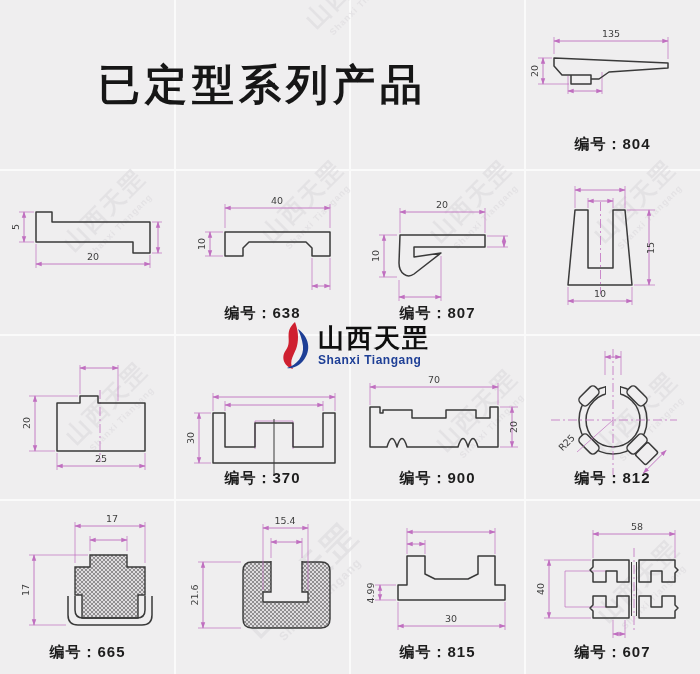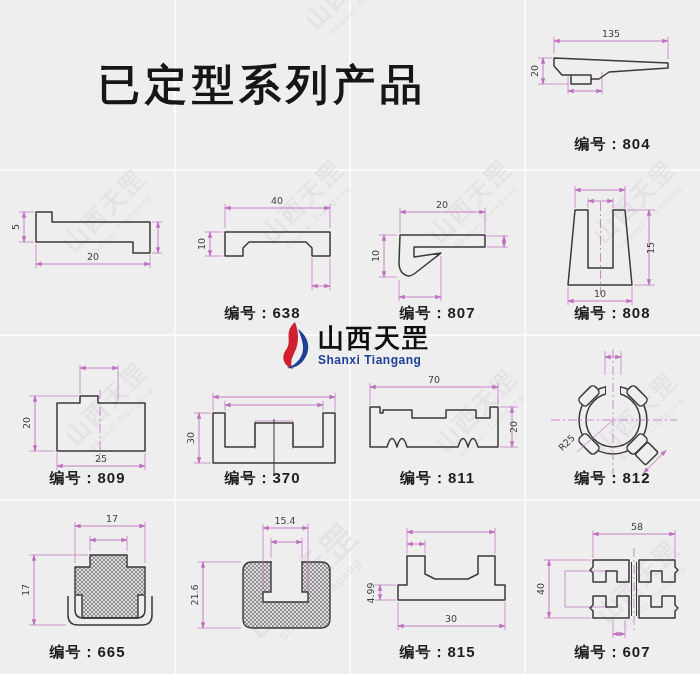--- a/index.html
+++ b/index.html
@@ -178,42 +178,40 @@
         <line class="dl" x1="124" y1="40" x2="124" y2="115"></line>
         <line class="xl" x1="43" y1="117" x2="43" y2="135"></line>
           <line class="xl" x1="107" y1="117" x2="107" y2="135"></line>
         <line class="dl" x1="43" y1="131" x2="107" y2="131"></line>
         <line class="cl" x1="75.5" y1="32" x2="75.5" y2="124"></line>
       </g>
       <path class="ol" d="M50,40 H63 V98 H88 V40 H100 L107,115 H43 Z"></path>
       <text class="dt" x="129" y="78" transform="rotate(-90 129 78)">15</text>
       <text class="dt" x="75" y="127">10</text>
     </svg>
-    <div class="cell-label">编号：808</div>
   </div>
 
   <div class="cell" style="left:0;top:335px">
     <svg width="175" height="145">
       <g>
         <line class="xl" x1="80" y1="59" x2="80" y2="30"></line>
           <line class="xl" x1="118" y1="66" x2="118" y2="30"></line>
         <line class="dl" x1="80" y1="33" x2="118" y2="33"></line>
         <line class="xl" x1="78" y1="61" x2="29" y2="61"></line>
           <line class="xl" x1="55" y1="116" x2="29" y2="116"></line>
         <line class="dl" x1="35" y1="61" x2="35" y2="116"></line>
         <line class="xl" x1="57" y1="118" x2="57" y2="135"></line>
           <line class="xl" x1="145" y1="118" x2="145" y2="135"></line>
         <line class="dl" x1="57" y1="131" x2="145" y2="131"></line>
         <line class="cl" x1="100" y1="55" x2="100" y2="127"></line>
       </g>
       <path class="ol" d="M57,68 H80 V61 H98 V68 H145 V116 H57 Z"></path>
       <text class="dt" x="30" y="88" transform="rotate(-90 30 88)">20</text>
       <text class="dt" x="101" y="127">25</text>
     </svg>
-    <div class="cell-label">编号：809</div>
   </div>
 
   <div class="cell" style="left:175px;top:335px">
     <svg width="175" height="145">
       <g>
         <line class="xl" x1="38" y1="76" x2="38" y2="58"></line>
           <line class="xl" x1="160" y1="76" x2="160" y2="58"></line>
         <line class="dl" x1="38" y1="62" x2="160" y2="62"></line>
         <line class="xl" x1="50" y1="76" x2="50" y2="66"></line>
           <line class="xl" x1="148" y1="76" x2="148" y2="66"></line>
@@ -239,21 +237,21 @@
           <line class="xl" x1="148" y1="70" x2="148" y2="48"></line>
         <line class="dl" x1="20" y1="52" x2="148" y2="52"></line>
         <line class="xl" x1="150" y1="72" x2="168" y2="72"></line>
           <line class="xl" x1="150" y1="112" x2="168" y2="112"></line>
         <line class="dl" x1="162" y1="72" x2="162" y2="112"></line>
       </g>
       <path class="ol" d="M20,72 H30 V78 H33 V75 H62 V83 H96 V75 H126 V83 H140 V72 H148 V112 H128 Q123,95 118,112 Q113,95 108,112 H57 Q52,95 47,112 Q42,95 37,112 H20 Z"></path>
       <text class="dt" x="84" y="48">70</text>
       <text class="dt" x="167" y="92" transform="rotate(-90 167 92)">20</text>
     </svg>
-    <div class="cell-label">编号：811</div>
+    <div class="cell-label">编号：900</div>
   </div>
 
   <div class="cell" style="left:525px;top:335px">
     <svg width="175" height="145">
       <circle class="ol" cx="88" cy="85" r="34"></circle>
       <circle class="ol" cx="88" cy="85" r="27"></circle>
       <g transform="rotate(45 88 85)">
           <rect class="olf" x="77" y="45.5" width="22" height="11" rx="4"></rect>
         </g>
       <g transform="rotate(135 88 85)">

